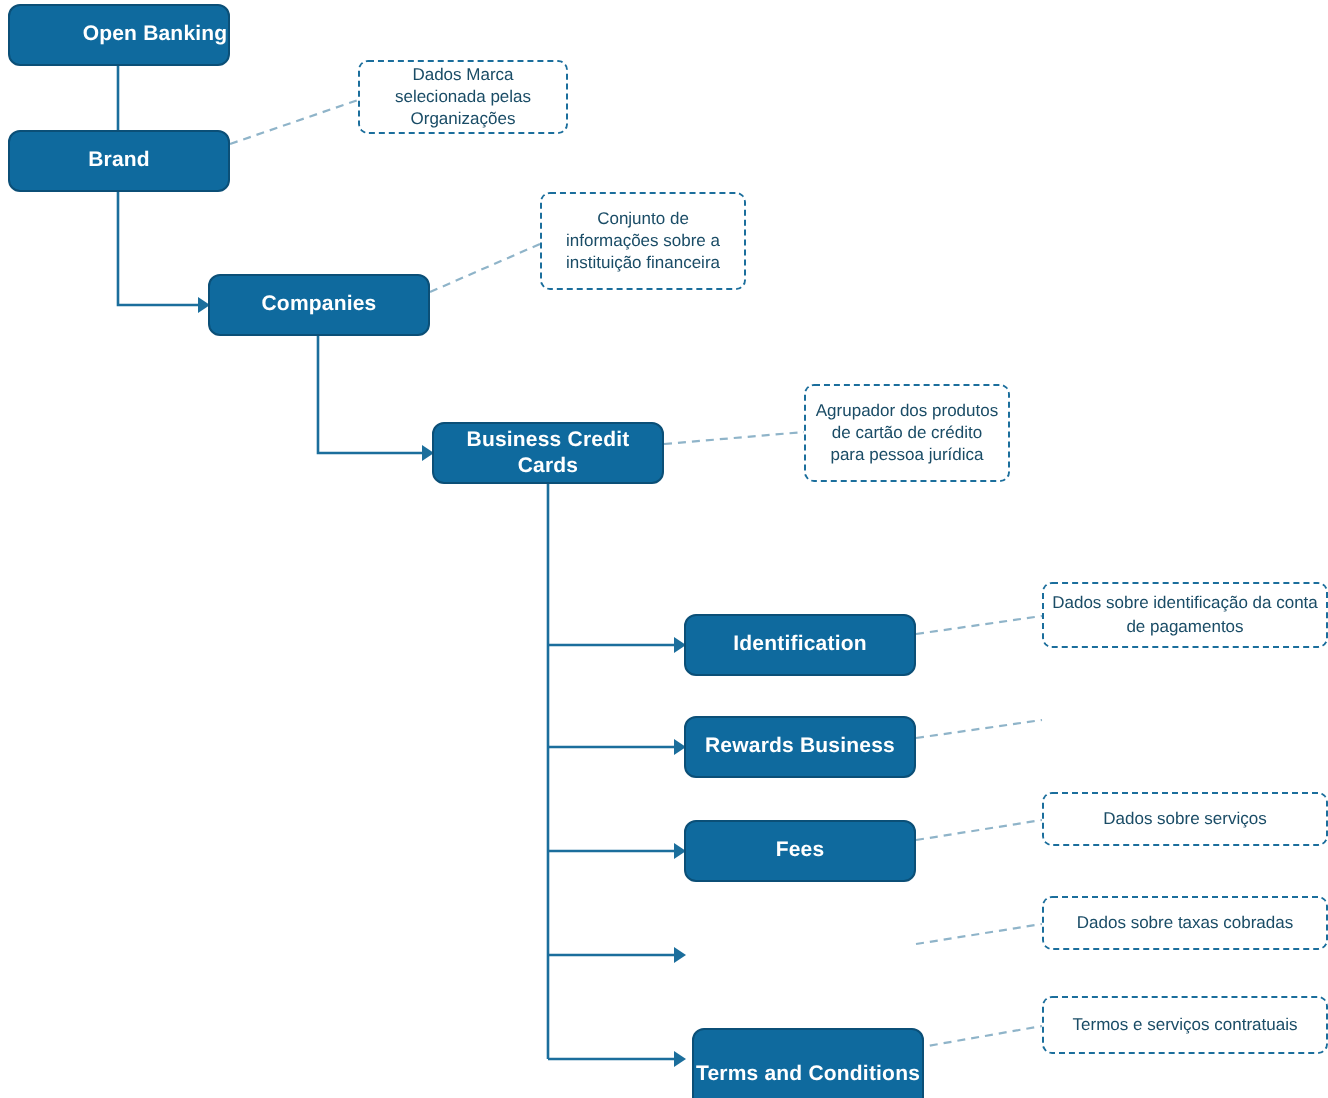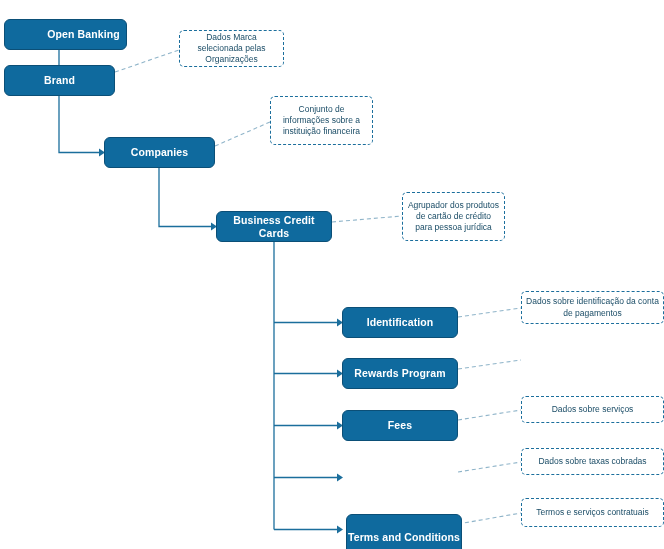--- a/index.html
+++ b/index.html
@@ -95,37 +95,37 @@
       <path d="M 215 146 L 270 122"></path>
       <path d="M 332 222 L 402 216"></path>
       <path d="M 458 317 L 521 308"></path>
       <path d="M 458 369 L 521 360"></path>
       <path d="M 458 420 L 521 410"></path>
       <path d="M 458 472 L 521 462"></path>
       <path d="M 458 524 L 521 513"></path>
     </g>
   </svg>
 
-  <div class="node" style="left:4px; top:19px; width:123px; height:31px;padding-left:36px;">
+  <div class="node" style="left:4px; top:2px; width:111px; height:31px;padding-left:36px;">
     <span>Open Banking</span>
   </div>
   <div class="node" style="left:4px; top:65px; width:111px; height:31px;">
     <span>Brand</span>
   </div>
   <div class="node" style="left:104px; top:137px; width:111px; height:31px;justify-content:center;">
     <span>Companies</span>
   </div>
   <div class="node" style="left:216px; top:211px; width:116px; height:31px;">
     <span>Business Credit Cards</span>
   </div>
   <div class="node" style="left:342px; top:307px; width:116px; height:31px;">
     <span>Identification</span>
   </div>
   <div class="node" style="left:342px; top:358px; width:116px; height:31px;">
-    <span>Rewards Program</span>
+    <span>Rewards Business</span>
   </div>
   <div class="node" style="left:342px; top:410px; width:116px; height:31px;">
     <span>Fees</span>
   </div>
   <div class="node" style="left:346px; top:514px; width:116px; height:46px;">
     <span>Terms and Conditions</span>
   </div>
 
   <div class="note" style="left:179px; top:30px; width:105px; height:37px;">
     <span>Dados Marca selecionada pelas Organizações</span>

